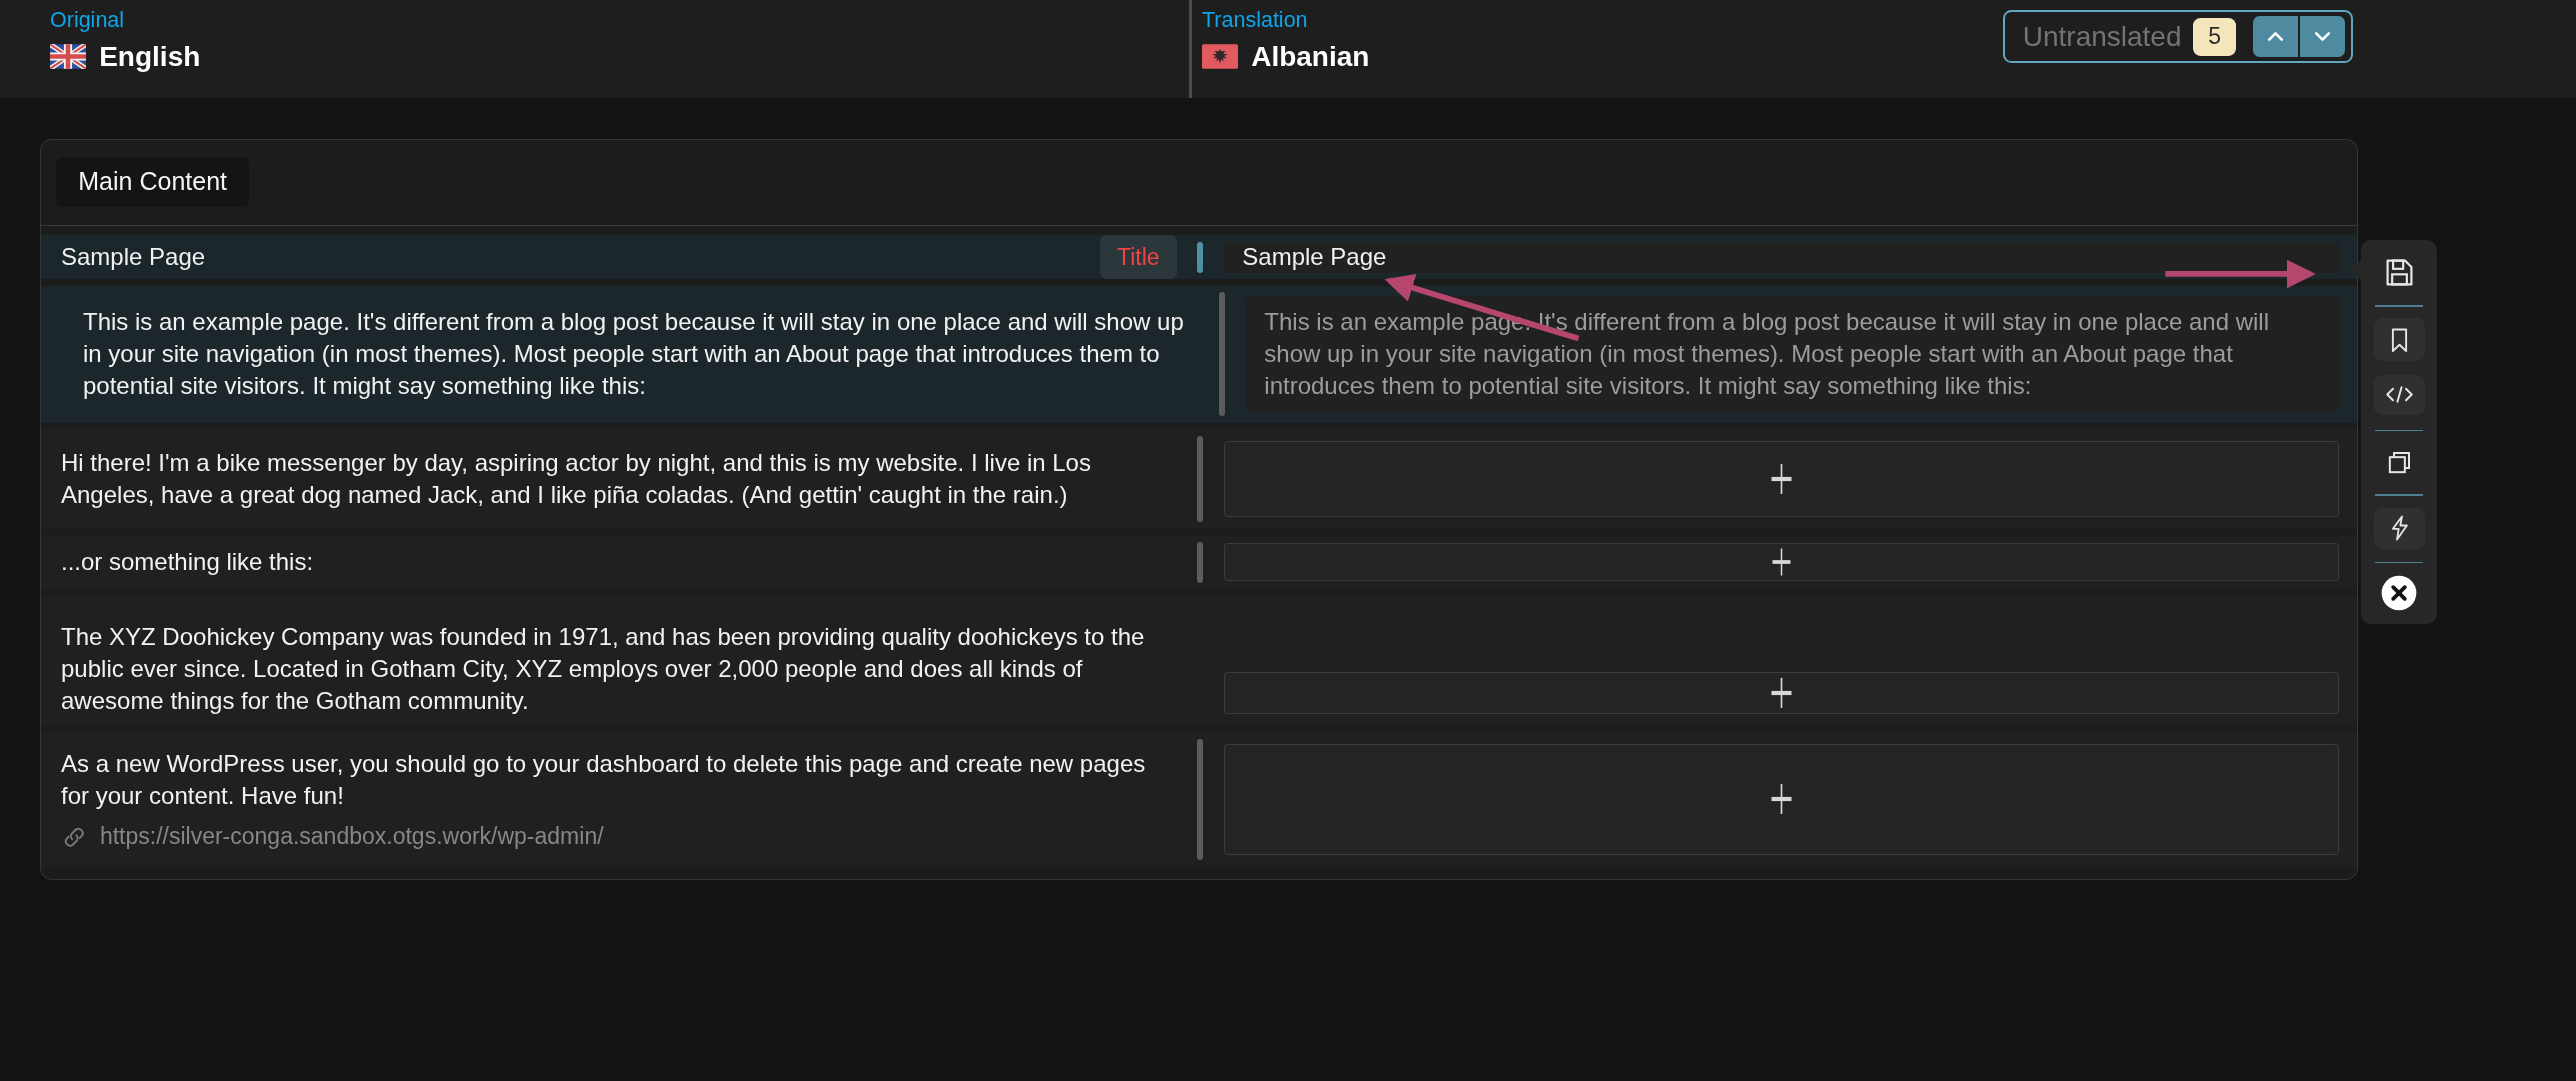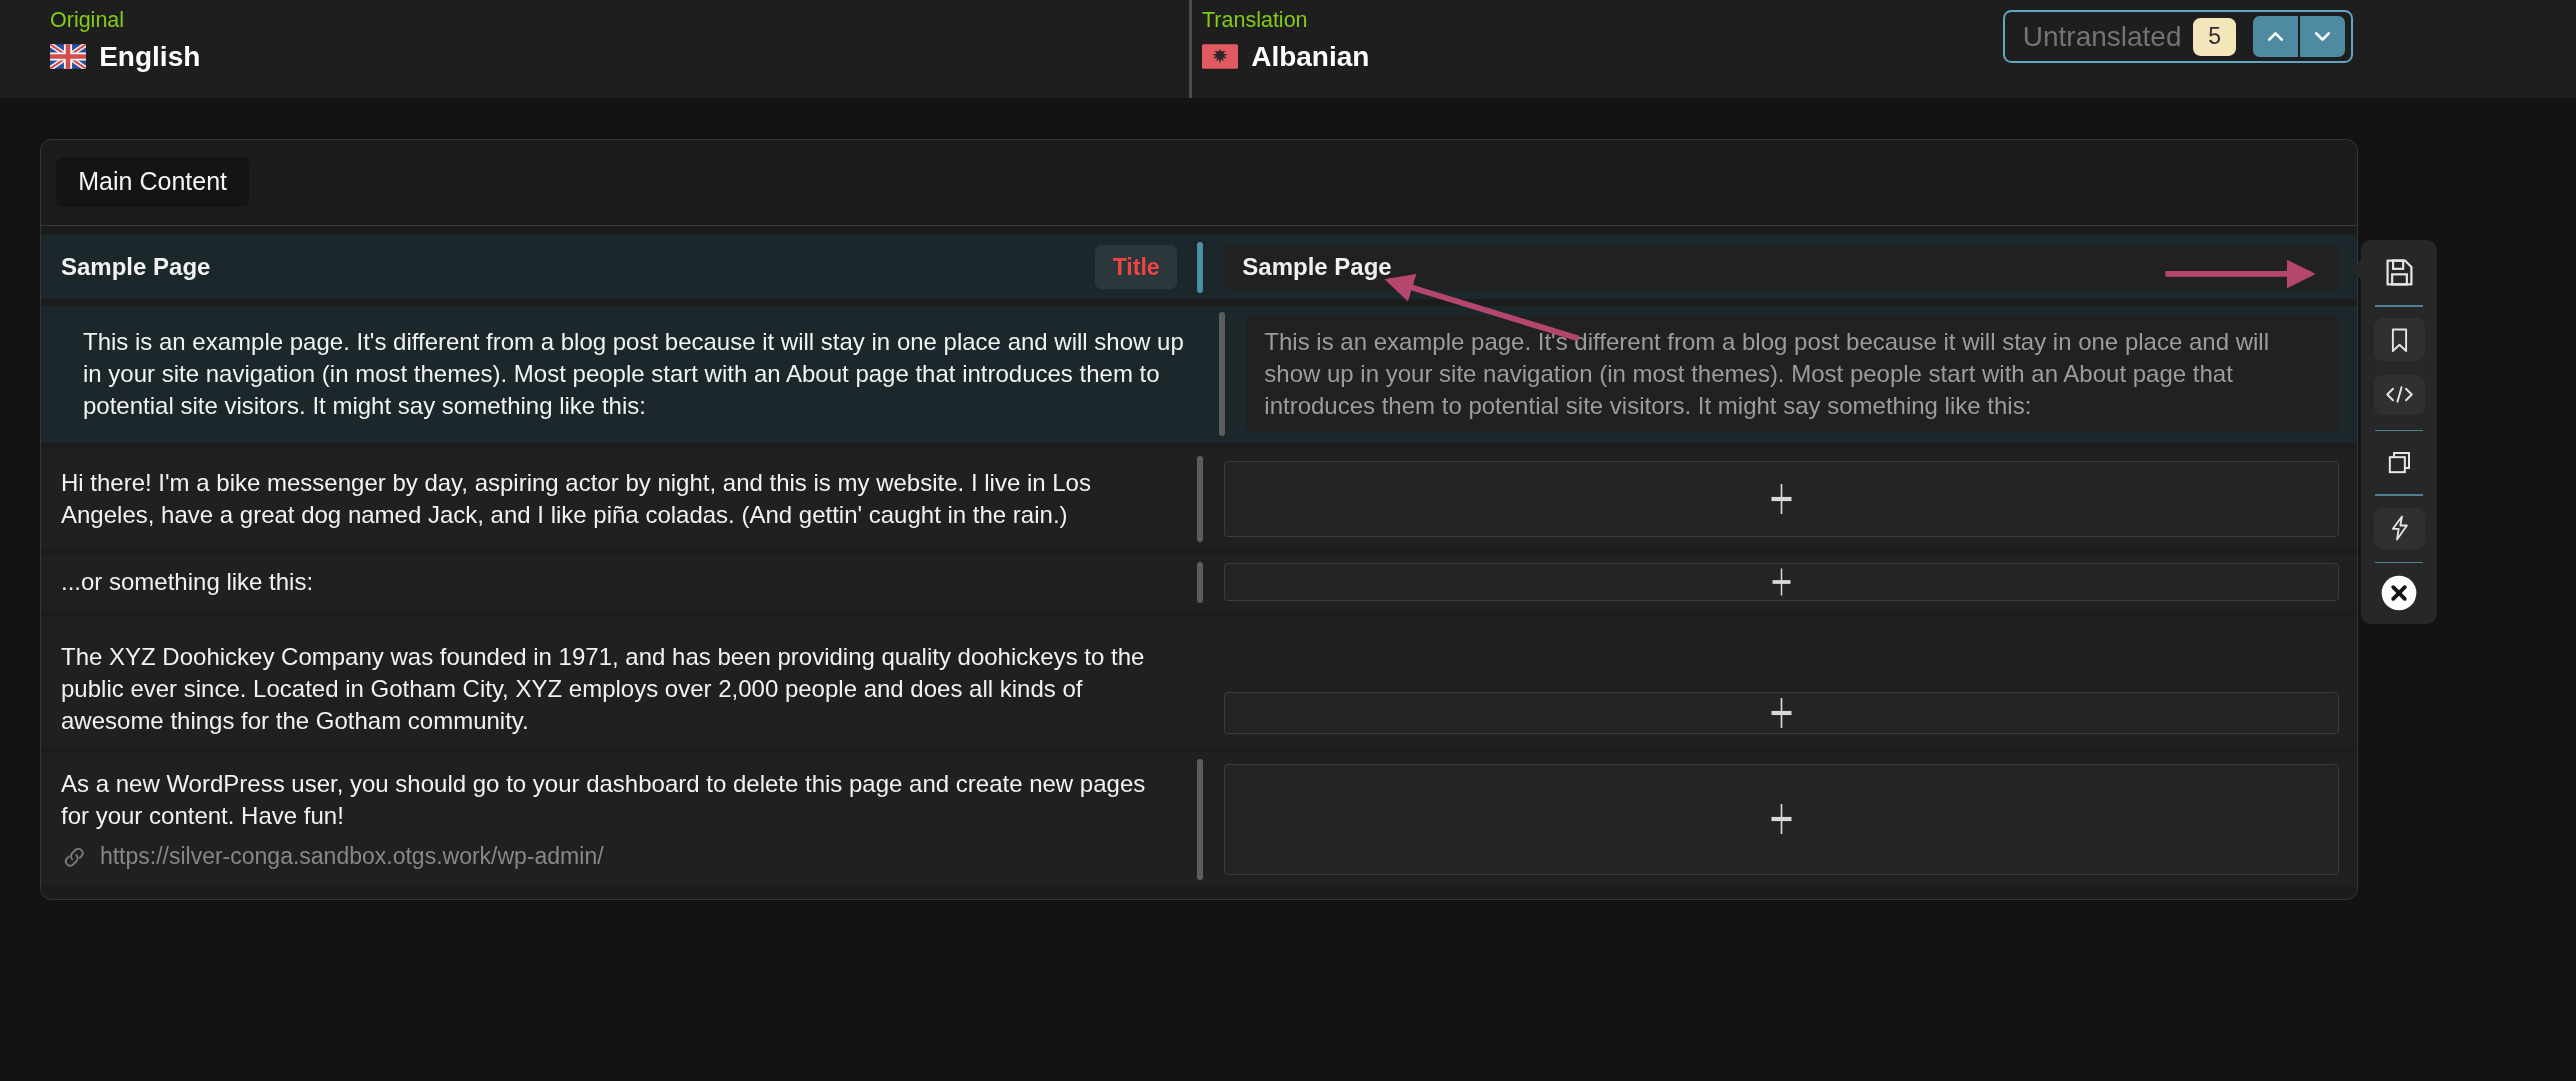--- a/index.html
+++ b/index.html
@@ -3,21 +3,21 @@
 <meta charset="utf-8">
 <style>
   html,body{margin:0;padding:0;background:#131313;width:2576px;height:1081px;overflow:hidden;
     font-family:"Liberation Sans",sans-serif;-webkit-font-smoothing:antialiased;position:relative;}
 
   
   .topbar{position:absolute;left:0;top:0;width:2576px;height:98px;background:#1e1e1e;}
   .lang-block{position:absolute;top:8.3px;}
   .lang-block.original{left:50px;}
   .lang-block.translation{left:1202px;}
-  .lang-label{font-size:21.5px;color:#84cc16;margin-bottom:7.4px;}
+  .lang-label{font-size:21.5px;color:#0ea5e9;margin-bottom:7.4px;}
   .lang-row{display:flex;align-items:center;gap:13.2px;}
   .lang-name{font-size:28px;font-weight:bold;color:#fdfdfd;}
   .flag{width:36px;height:25px;border-radius:1.7px;overflow:hidden;display:block;}
   .topbar-divider{position:absolute;left:1189px;top:0;width:2.5px;height:98px;background:#4c4c4c;}
 
   .filter-control{position:absolute;right:223px;top:10px;height:53px;border:2.5px solid #61a7c2;
     border-radius:8.3px;display:flex;align-items:center;gap:11.6px;padding:0 5.8px 0 18px;box-sizing:border-box;background:#1e1e1e;}
   .filter-label{font-size:28px;color:#737373;}
   .count-badge{background:#f4e6ba;color:#2e2e2e;border-radius:7.4px;min-width:25px;height:38px;
     display:flex;align-items:center;justify-content:center;font-size:23px;padding:0 9px;}
@@ -27,21 +27,21 @@
   
   .card{position:absolute;left:40px;top:139px;width:2318px;background:#1c1c1c;border:0.8px solid #363636;
     border-radius:11.6px;box-sizing:border-box;}
   .card-header{padding:16.6px 15px 18px;border-bottom:0.8px solid #3a3a3a;}
   .section-badge{display:inline-block;background:#141414;border-radius:6.6px;padding:10.8px 22.3px;
     font-size:25px;color:#f5f5f5;}
   .rows{display:flex;flex-direction:column;gap:6.6px;padding:9px 0 13.2px;}
   .row{display:flex;align-items:stretch;}
   .row.translated{background:#1b272b;}
   .row.untranslated{background:#202020;}
-  .row-title{height:64px;font-weight:bold;}
+  .row-title{height:44px;}
   .row-p1{height:137px;padding-left:22px;}
   .row-p2{height:99px;}
   .row-p3{height:55px;}
   .row-p4{height:129px;align-items:flex-end;}
   .row-p5{height:134px;}
 
   .cell-left{width:1156px;box-sizing:border-box;padding:8.3px 20px;display:flex;flex-direction:column;justify-content:center;flex-shrink:0;}
   .cell-left.inline{flex-direction:row;align-items:center;}
   .src{font-size:24px;line-height:32px;color:#f2f2f2;}
   .field-badge{margin-left:auto;background:rgba(255,255,255,0.08);border-radius:6.6px;padding:8.3px 17.4px;

